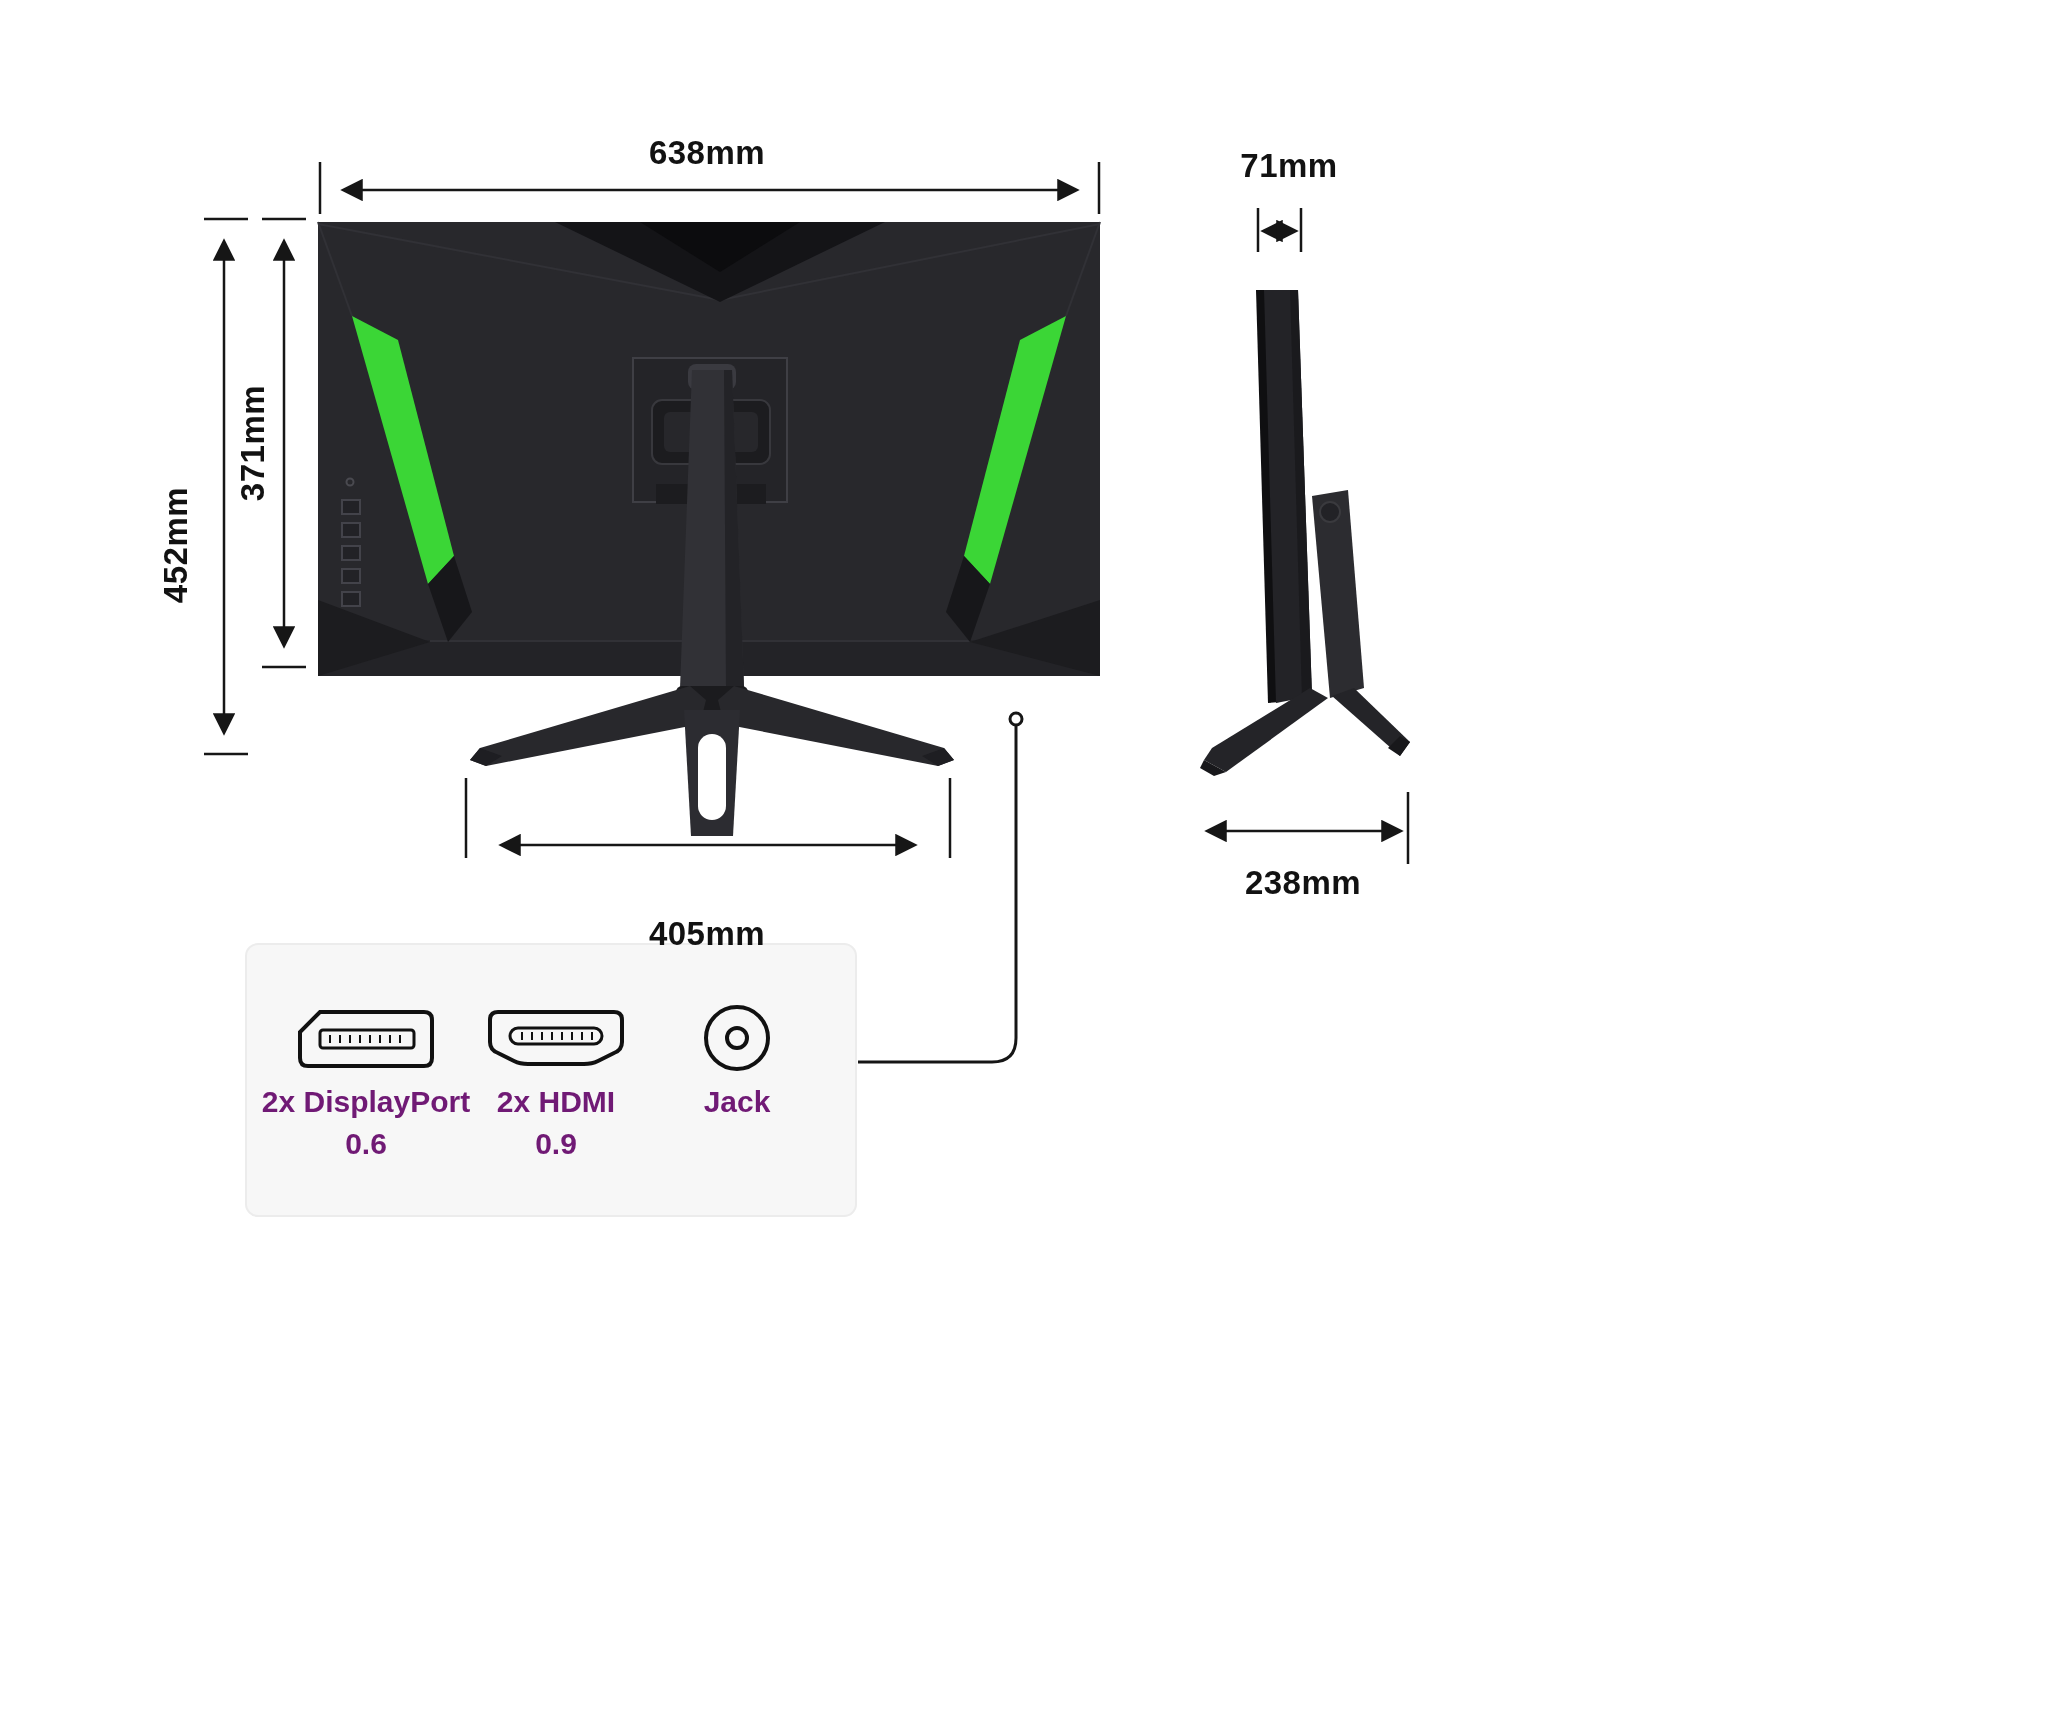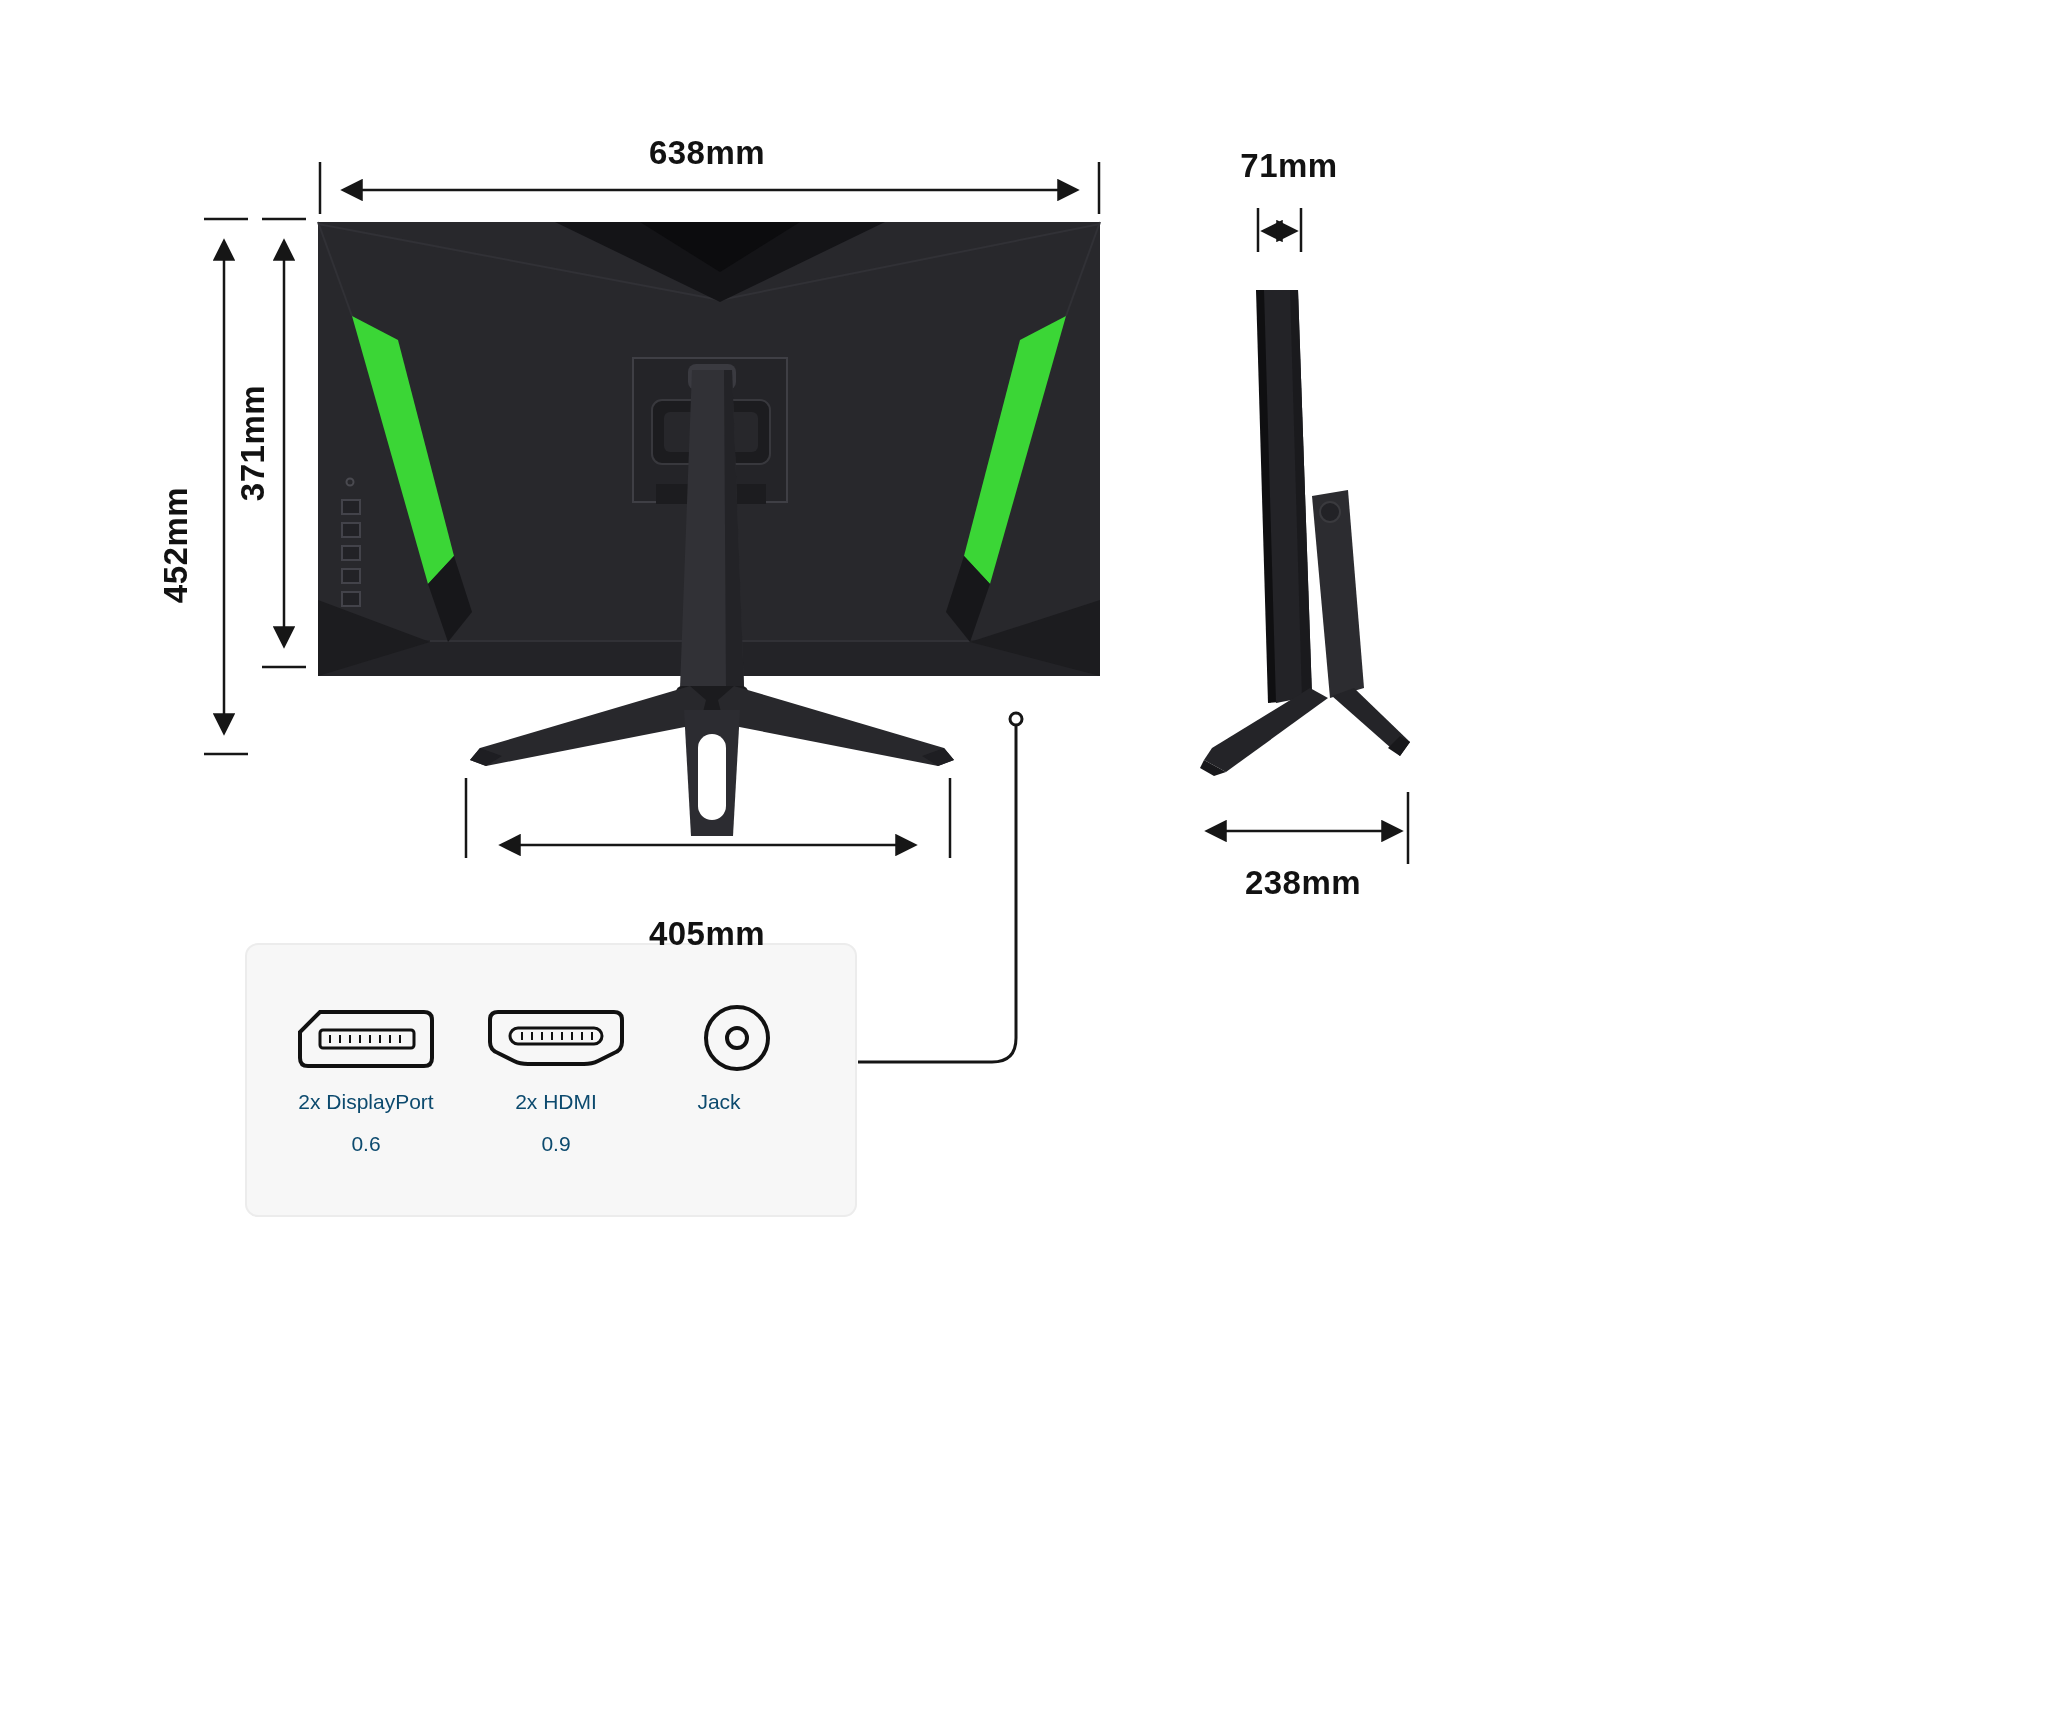--- a/index.html
+++ b/index.html
@@ -28,23 +28,23 @@
     color: #121212;
     letter-spacing: 0.5px;
     white-space: nowrap;
   }
   .dim-label.rot {
     transform: translate(-50%, -50%) rotate(-90deg);
   }
   .port-label {
     position: absolute;
     transform: translate(-50%, -50%);
-    font-size: 21px;
-    font-weight: 400;
-    color: #0c4a6e;
+    font-size: 30px;
+    font-weight: 700;
+    color: #701a75;
     white-space: nowrap;
   }
 </style>
 </head>
 <body>
 
 <div id="stage">
 
   <svg width="2048" height="1710" viewBox="0 0 2048 1710">
     <defs>
@@ -215,15 +215,15 @@
   <div class="dim-label" style="left:1289px; top:166px;">71mm</div>
   <div class="dim-label rot" style="left:176px; top:545px;">452mm</div>
   <div class="dim-label rot" style="left:253px; top:443px;">371mm</div>
   <div class="dim-label" style="left:707px; top:934px;">405mm</div>
   <div class="dim-label" style="left:1303px; top:883px;">238mm</div>
 
   <div class="port-label" style="left:366px; top:1102px;">2x DisplayPort</div>
   <div class="port-label" style="left:366px; top:1144px;">0.6</div>
   <div class="port-label" style="left:556px; top:1102px;">2x HDMI</div>
   <div class="port-label" style="left:556px; top:1144px;">0.9</div>
-  <div class="port-label" style="left:719px; top:1102px;">Jack</div>
+  <div class="port-label" style="left:737px; top:1102px;">Jack</div>
 
 </div>
 
 </body></html>

